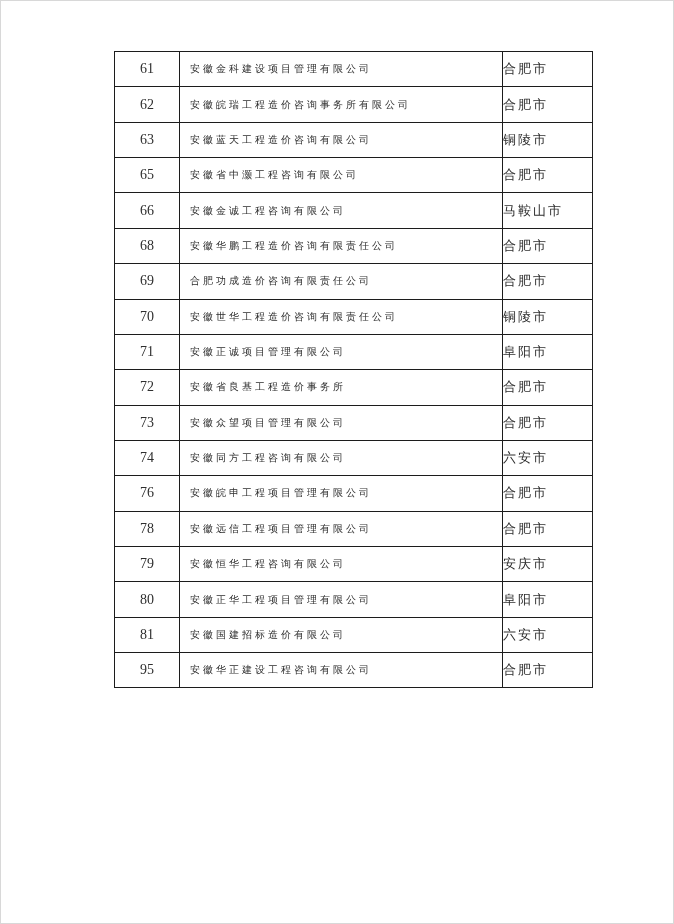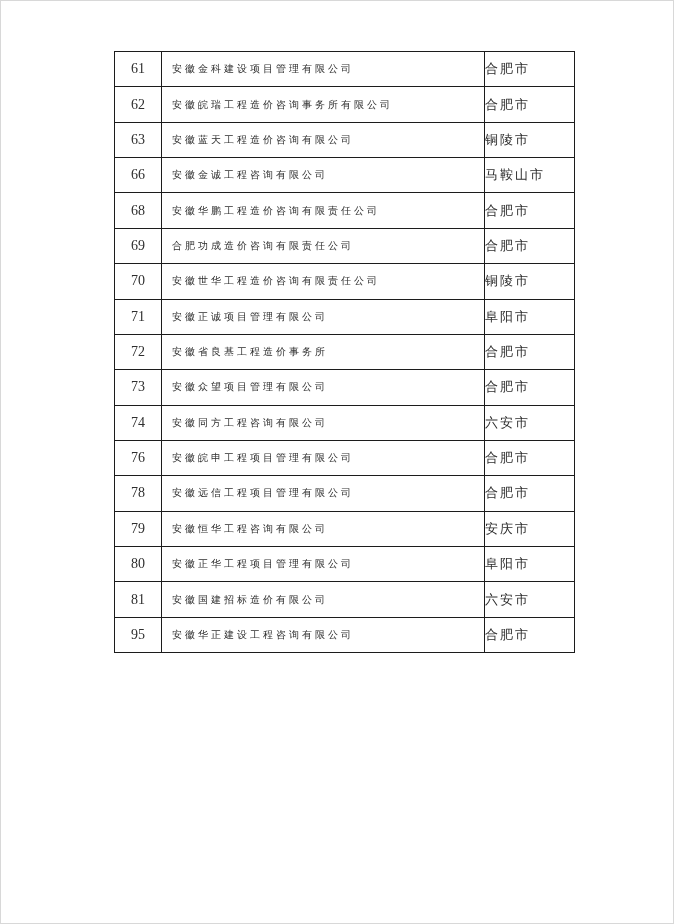--- a/index.html
+++ b/index.html
@@ -27,21 +27,21 @@
     color: #2e2e2e;
   }
   table.company-table td {
     border: 1px solid #1c1c1c;
     height: 35.36px;
     vertical-align: middle;
     overflow: hidden;
     white-space: nowrap;
   }
   td.col-no {
-    width: 47px;
+    width: 65px;
     text-align: center;
     font-size: 14px;
     font-family: "Liberation Serif", "DejaVu Serif", serif;
   }
   td.col-company {
     width: 323px;
     text-align: left;
     padding-left: 10px;
     font-size: 10px;
     letter-spacing: 3px;
@@ -66,20 +66,25 @@
   </tr>
         <tr>
     <td class="col-no">62</td>
     <td class="col-company">安徽皖瑞工程造价咨询事务所有限公司</td>
     <td class="col-city">合肥市</td>
   </tr>
         <tr>
     <td class="col-no">63</td>
     <td class="col-company">安徽蓝天工程造价咨询有限公司</td>
     <td class="col-city">铜陵市</td>
+  </tr>
+        <tr>
+    <td class="col-no">65</td>
+    <td class="col-company">安徽省中灏工程咨询有限公司</td>
+    <td class="col-city">合肥市</td>
   </tr>
         <tr>
     <td class="col-no">66</td>
     <td class="col-company">安徽金诚工程咨询有限公司</td>
     <td class="col-city">马鞍山市</td>
   </tr>
         <tr>
     <td class="col-no">68</td>
     <td class="col-company">安徽华鹏工程造价咨询有限责任公司</td>
     <td class="col-city">合肥市</td>

